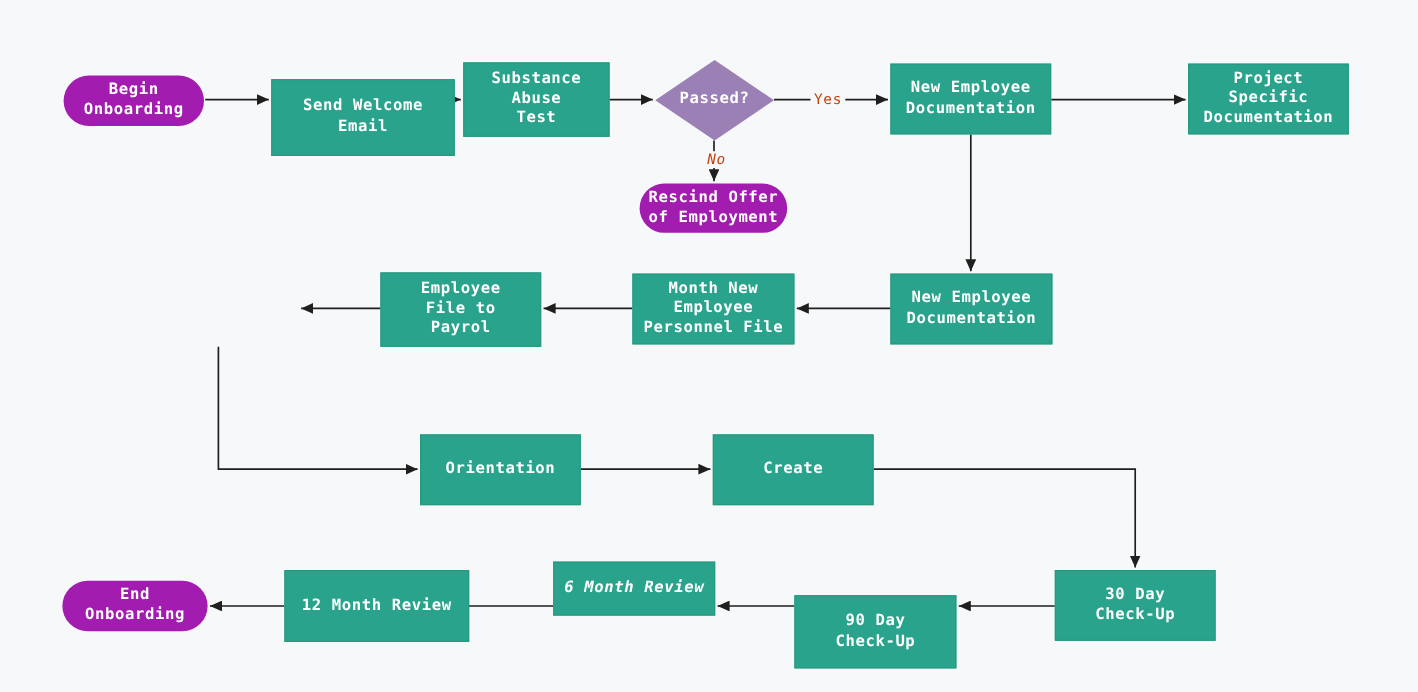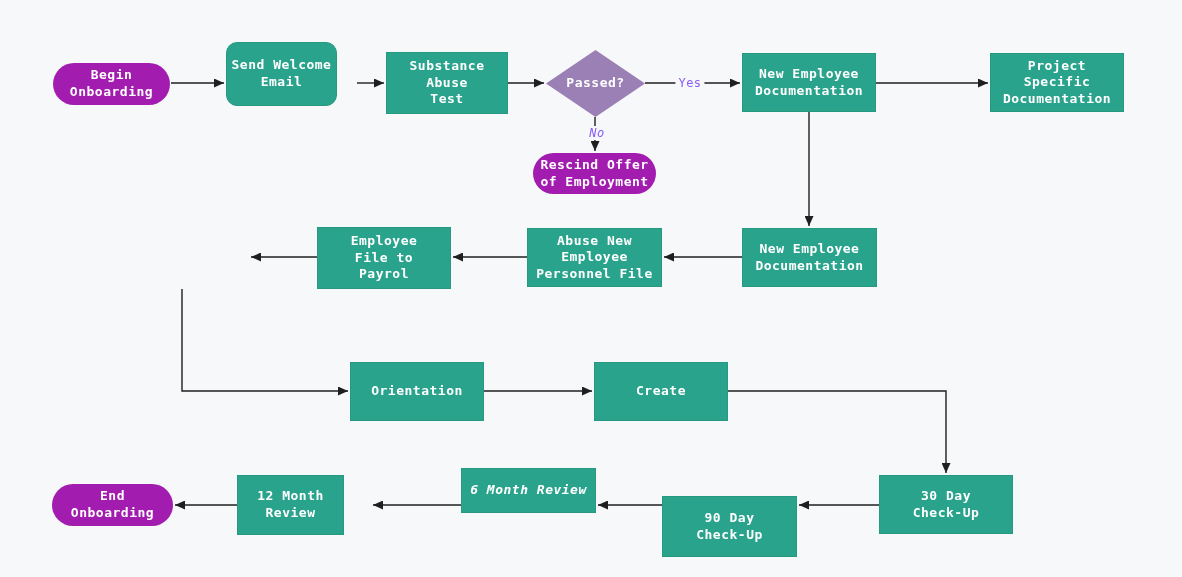--- a/index.html
+++ b/index.html
@@ -6,40 +6,40 @@
   body{background:#f7f8fa;font-family:"DejaVu Sans Mono", monospace;}
   .canvas{position:relative;width:1182px;height:577px;background:#f7f8fa;overflow:hidden;}
   .edges{position:absolute;left:0;top:0;width:1182px;height:577px;pointer-events:none;}
   .node{position:absolute;display:flex;align-items:center;justify-content:center;
         text-align:center;color:#ffffff;font-weight:bold;font-size:13px;
         line-height:1.28;letter-spacing:0.5px;white-space:pre-line;box-sizing:border-box;}
   .process{background:#2aa38d;border:1px solid #27997f;}
   .terminator{background:#a21caf;border-radius:21px;}
   .decision{background:#9b80b6;clip-path:polygon(50% 0%,100% 50%,50% 100%,0% 50%);}
   .edge-label{position:absolute;transform:translate(-50%,-50%);font-size:12px;
-        font-weight:normal;color:#8b5cf6;background:#f7f8fa;padding:0 3px;
+        font-weight:normal;color:#c2410c;background:#f7f8fa;padding:0 3px;
         letter-spacing:0.5px;white-space:nowrap;}
   
   .n-begin{left:53px;top:63px;width:117px;height:42px;}
-  .n-welcome{left:226px;top:42px;width:111px;height:64px;border-radius:11px;}
+  .n-welcome{left:226px;top:66px;width:153px;height:64px;}
   .n-substance{left:386px;top:52px;width:122px;height:62px;}
   .n-passed{left:546px;top:50px;width:99px;height:67px;}
   .n-ned1{left:742px;top:53px;width:134px;height:59px;}
   .n-psd{left:990px;top:53px;width:134px;height:59px;}
   .n-rescind{left:533px;top:153px;width:123px;height:41px;font-size:13px;text-align:center;}
   .n-setup{left:115px;top:227px;width:134px;height:62px;}
   .n-payrol{left:317px;top:227px;width:134px;height:62px;}
   .n-createfile{left:527px;top:228px;width:135px;height:59px;}
   .n-ned2{left:742px;top:228px;width:135px;height:59px;}
   .n-orientation{left:350px;top:362px;width:134px;height:59px;}
   .n-trainin{left:594px;top:362px;width:134px;height:59px;}
   .n-d30{left:879px;top:475px;width:134px;height:59px;}
   .n-d90{left:662px;top:474px;width:135px;height:61px;margin-top:22px;}
   .n-m6{left:461px;top:468px;width:135px;height:45px;font-style:italic;}
-  .n-m12{left:237px;top:475px;width:107px;height:60px;}
+  .n-m12{left:237px;top:475px;width:154px;height:60px;}
   .n-end{left:52px;top:484px;width:121px;height:42px;}
   .l-yes{left:690px;top:83px;}
   .l-no{left:597px;top:133px;font-style:italic;}
 </style>
 </head>
 <body>
 
 <div class="canvas">
 
   <svg class="edges" width="1182" height="577" viewBox="0 0 1182 577" xmlns="http://www.w3.org/2000/svg">
@@ -89,21 +89,21 @@
 Documentation</div>
 
   <div class="node terminator n-rescind">Rescind Offer
 of Employment</div>
 
 
   <div class="node process n-payrol">Employee
 File to
 Payrol</div>
 
-  <div class="node process n-createfile">Abuse New
+  <div class="node process n-createfile">Month New
 Employee
 Personnel File</div>
 
   <div class="node process n-ned2">New Employee
 Documentation</div>
 
   <div class="node process n-orientation">Orientation</div>
 
   <div class="node process n-trainin">Create</div>
 

